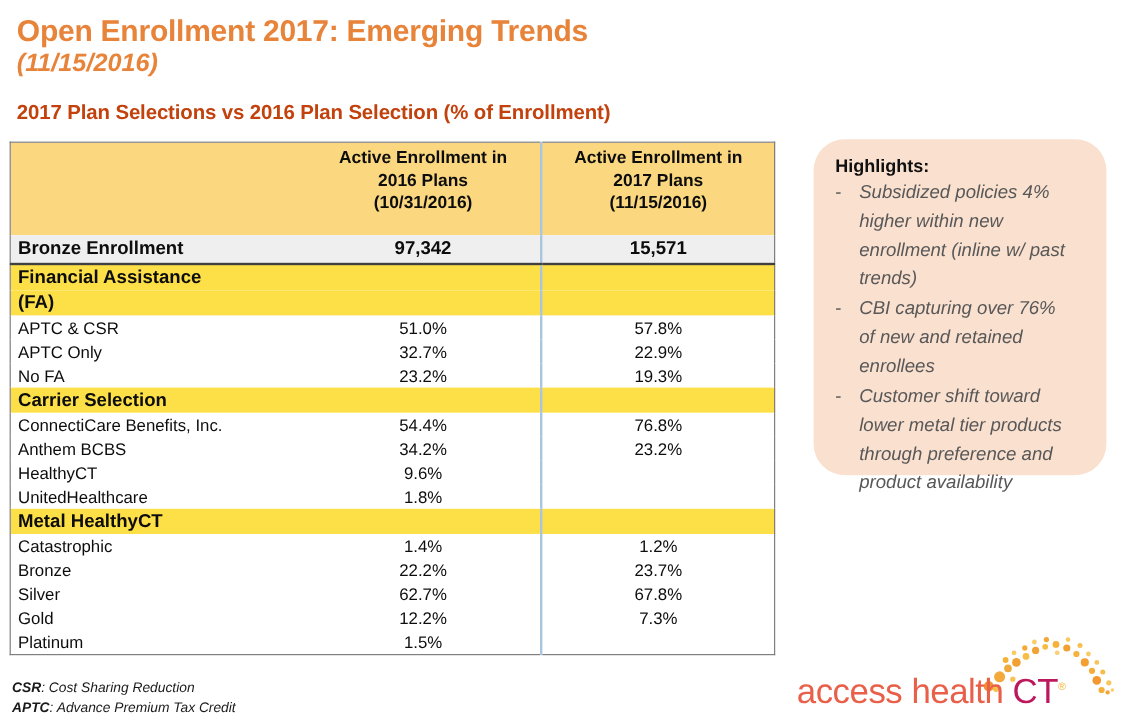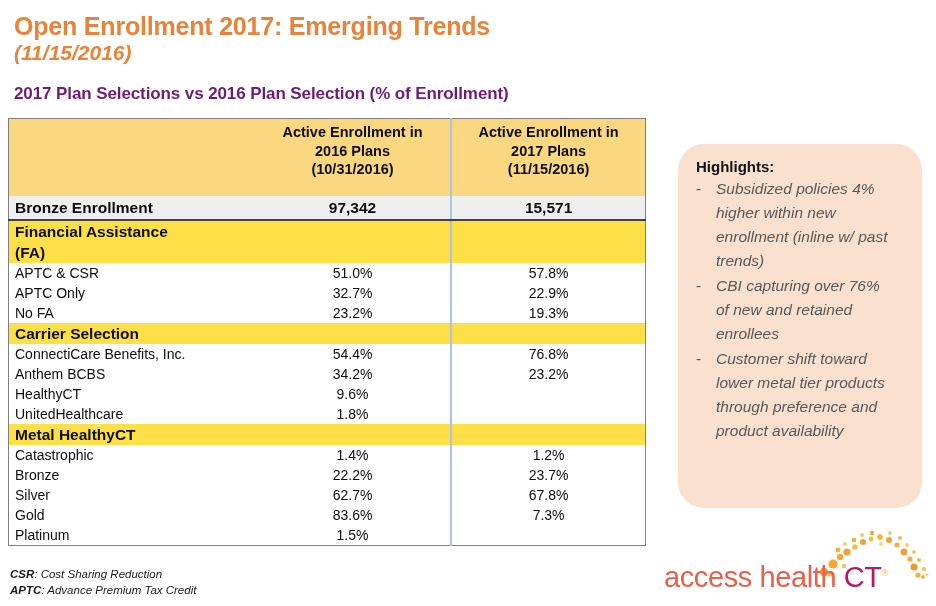--- a/index.html
+++ b/index.html
@@ -37,21 +37,21 @@
     font-style: italic;
     line-height: 1.15;
     margin-top: 1px;
   }
   .table-caption {
     position: absolute;
     left: 14px;
     top: 84px;
     font-size: 17px;
     font-weight: bold;
-    color: #701a75;
+    color: #c2410c;
     white-space: nowrap;
     letter-spacing: -0.1px;
   }
 
   
   .enroll-table {
     position: absolute;
     left: 8px;
     top: 118px;
     width: 638px;
@@ -117,23 +117,23 @@
     font-style: italic;
     color: #1a1a1a;
     line-height: 1.42;
   }
   .footnotes b { font-style: italic; font-weight: bold; }
 
   
   .highlights {
     position: absolute;
     left: 678px;
-    top: 144px;
+    top: 116px;
     width: 244px;
-    height: 364px;
+    height: 280px;
     background: #fae0cf;
     border-radius: 26px;
     box-sizing: border-box;
     padding: 14px 26px 10px 18px;
   }
   .highlights-title {
     font-size: 15px;
     font-weight: bold;
     color: #101010;
     margin-bottom: 2px;
@@ -281,21 +281,21 @@
         <td class="v">22.2%</td>
         <td class="v col2017">23.7%</td>
       </tr>
       <tr class="row-data">
         <td>Silver</td>
         <td class="v">62.7%</td>
         <td class="v col2017">67.8%</td>
       </tr>
       <tr class="row-data">
         <td>Gold</td>
-        <td class="v">83.6%</td>
+        <td class="v">12.2%</td>
         <td class="v col2017">7.3%</td>
       </tr>
       <tr class="row-data">
         <td>Platinum</td>
         <td class="v">1.5%</td>
         <td class="v col2017"></td>
       </tr>
     </tbody>
 </table>
 

